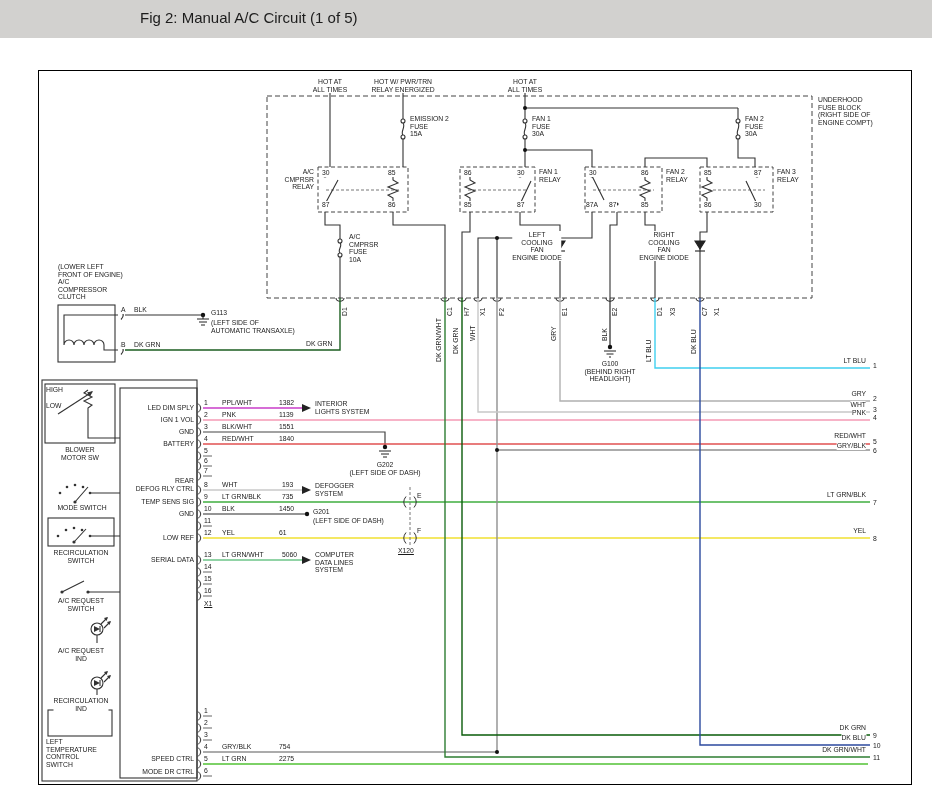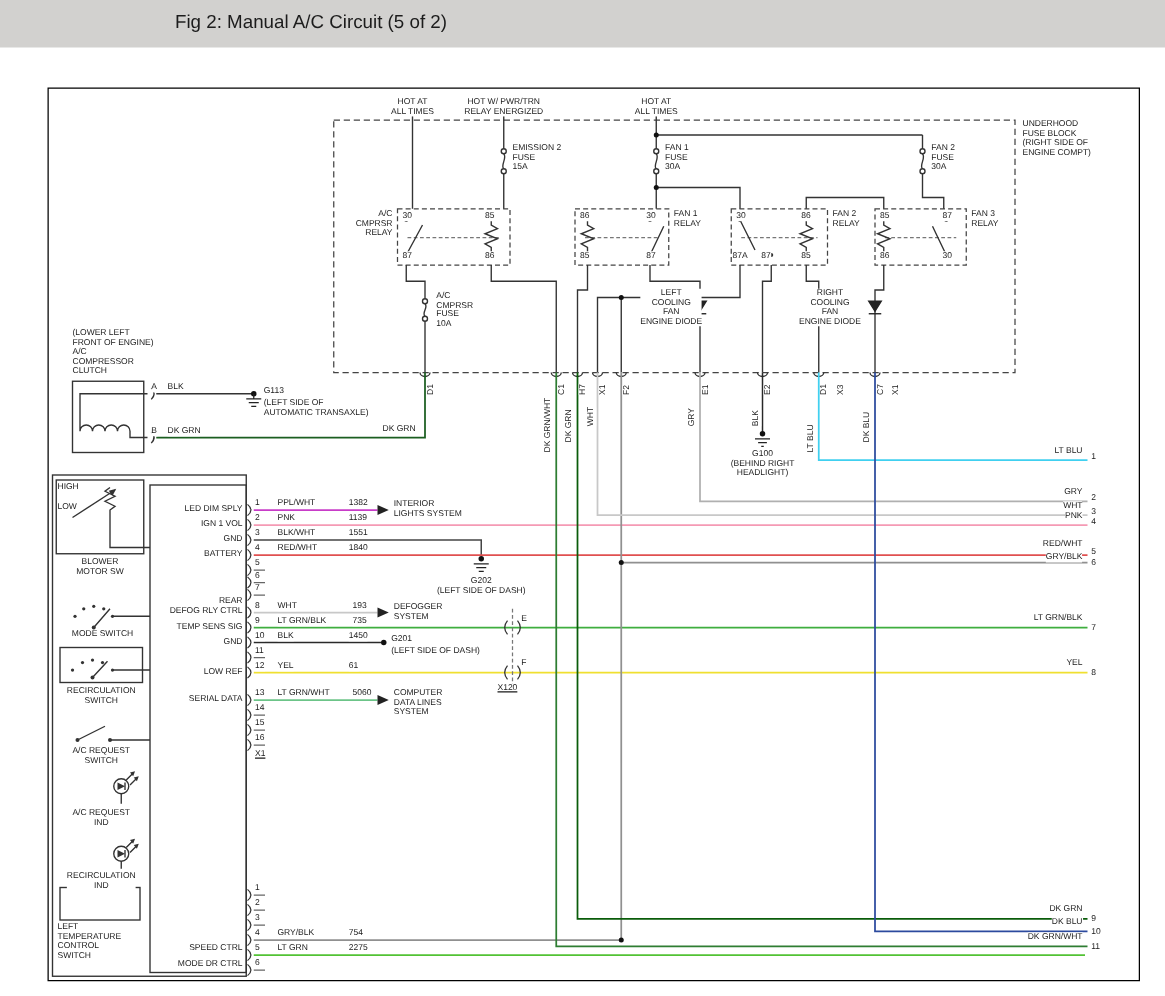--- a/index.html
+++ b/index.html
@@ -14,21 +14,21 @@
   .c{transform:translateX(-50%);text-align:center;}
   .r{transform:translateX(-100%);text-align:right;}
   .rot{transform-origin:0 0;transform:rotate(-90deg);white-space:nowrap;}
   .u{text-decoration:underline;}
 </style>
 </head>
 <body>
 
 <div id="stage">
   <div id="hdr"></div>
-  <div id="title">Fig 2: Manual A/C Circuit (5 of 2)</div>
+  <div id="title">Fig 2: Manual A/C Circuit (1 of 5)</div>
   <div id="frame"></div>
 
   <svg id="lines" width="932" height="797" viewBox="0 0 932 797">
 
     <g stroke="#444" fill="none" stroke-width="1">
       <rect x="267" y="96" width="545" height="202" stroke-dasharray="5,3"></rect>
       <rect x="318" y="167" width="90" height="45" stroke-dasharray="4,2.5"></rect>
       <rect x="460" y="167" width="75" height="45" stroke-dasharray="4,2.5"></rect>
       <rect x="585" y="167" width="77" height="45" stroke-dasharray="4,2.5"></rect>
       <rect x="700" y="167" width="73" height="45" stroke-dasharray="4,2.5"></rect>

